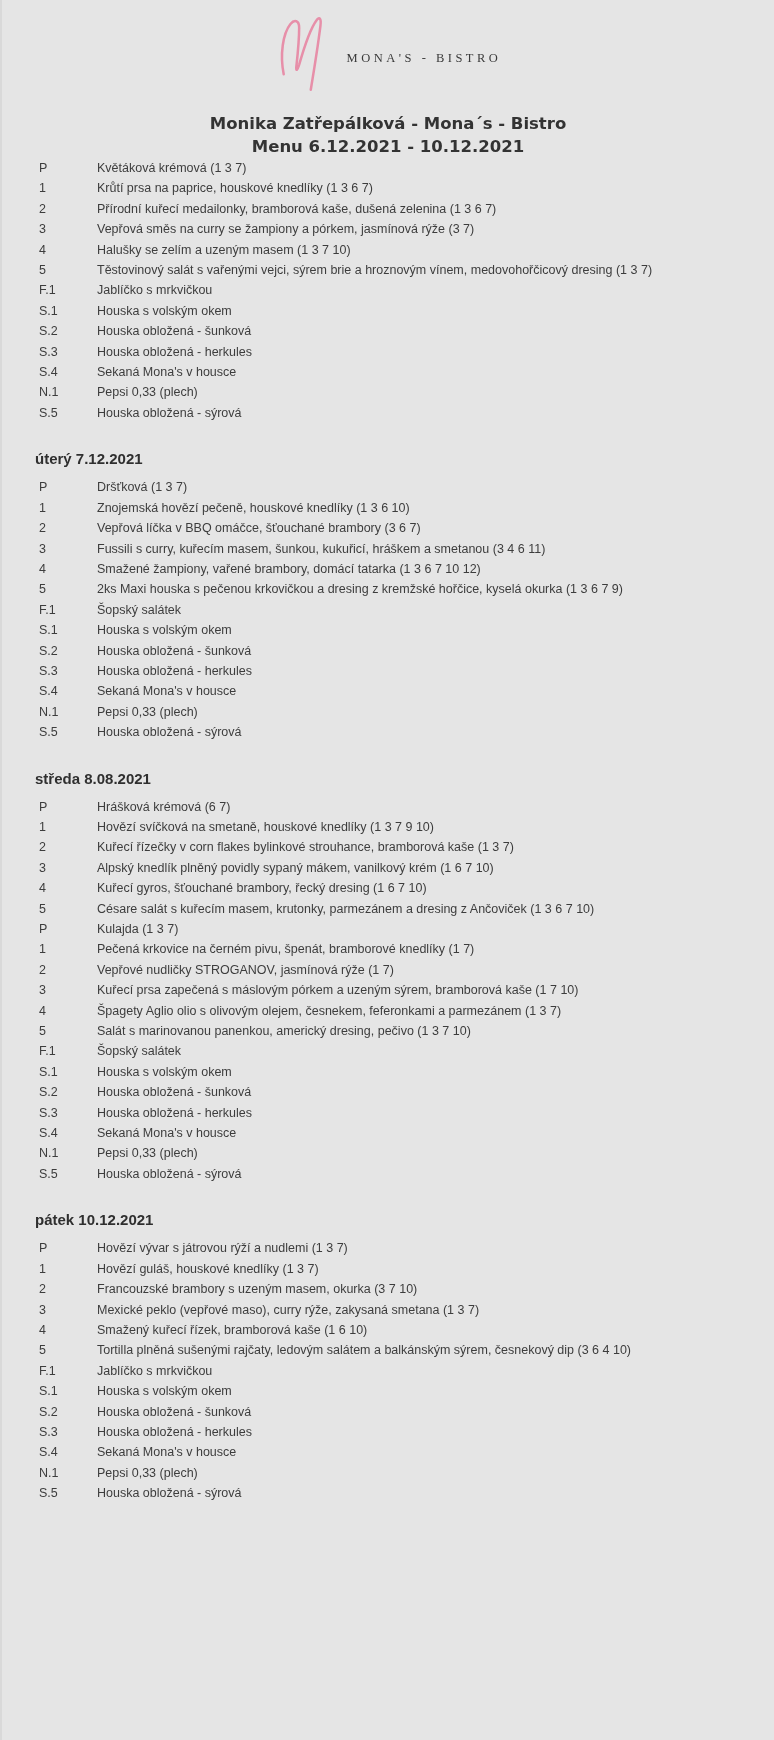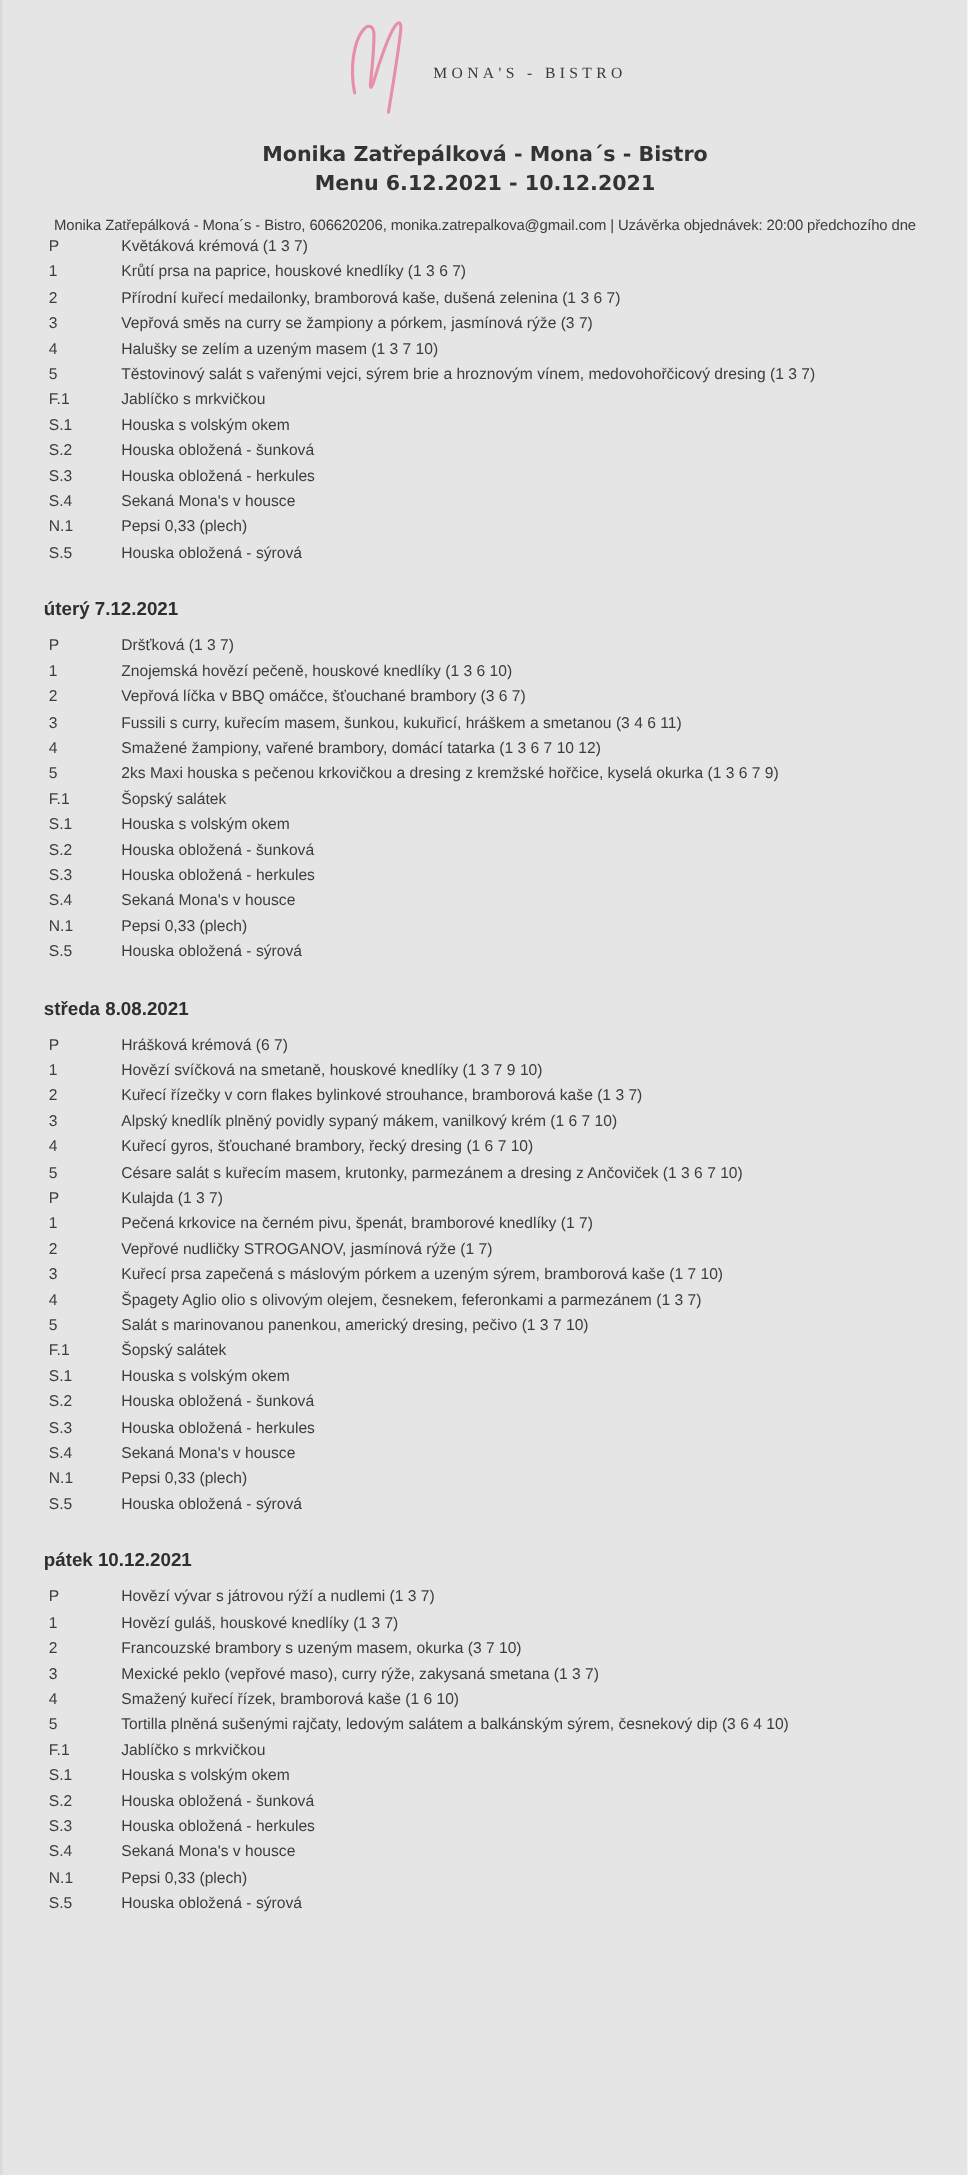--- a/index.html
+++ b/index.html
@@ -89,21 +89,20 @@
       <svg width="58" height="82" viewBox="0 0 60 84" xmlns="http://www.w3.org/2000/svg">
         <path d="M 9 64 C 5 44 8 22 16 12 C 20 7 25 8 25 16 C 25 30 23 48 22 57 C 22 61 23 60 25 54 C 29 40 37 16 43 8 C 46 4 48 6 47 14 C 45 30 41 56 37 80" fill="none" stroke="#e78fa9" stroke-width="2.6" stroke-linecap="round"></path>
       </svg>
     </span>
     <span class="logo-text">MONA'S - BISTRO</span>
   </div>
 
   <h1 class="title">Monika Zatřepálková - Mona´s - Bistro</h1>
   <h2 class="subtitle">Menu 6.12.2021 - 10.12.2021</h2>
 
-  <div class="contact">Monika Zatřepálková - Mona´s - Bistro, 606620206, monika.zatrepalkova@gmail.com  |  Uzávěrka objednávek: 20:00 předchozího dne</div>
 
   <div class="menu-days">
       <section class="day">
         <div class="menu-row">
           <span class="code">P</span>
           <span class="item">Květáková krémová (1 3 7)</span>
         </div>
         <div class="menu-row">
           <span class="code">1</span>
           <span class="item">Krůtí prsa na paprice, houskové knedlíky (1 3 6 7)</span>

